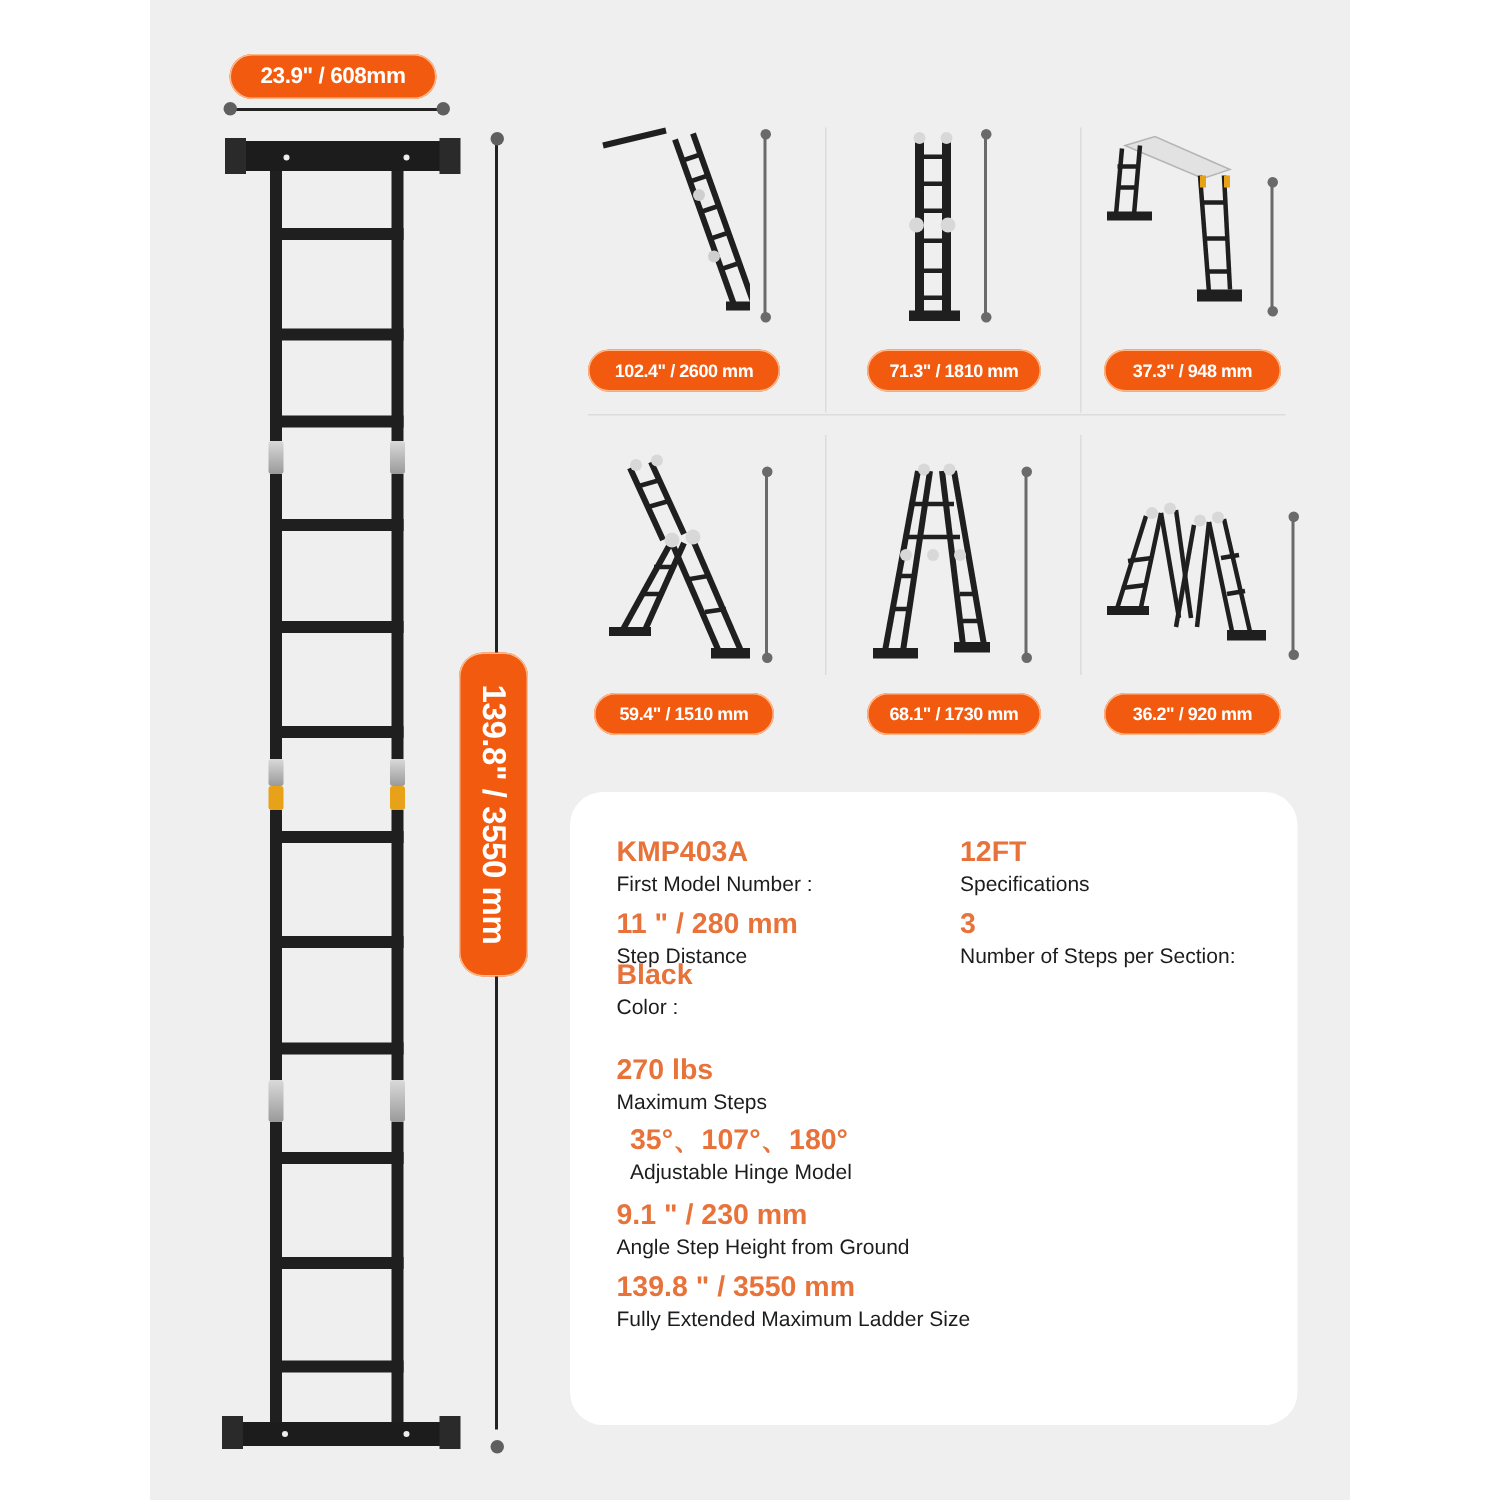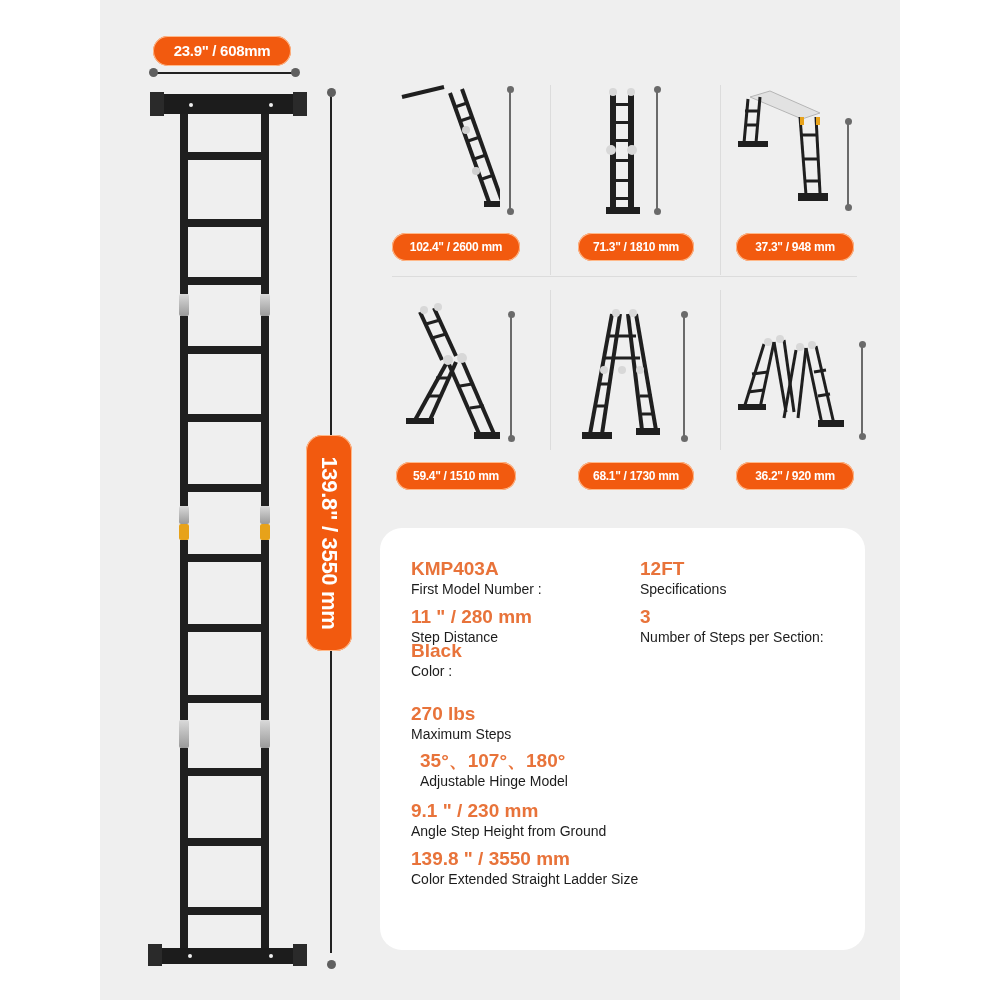--- a/index.html
+++ b/index.html
@@ -326,21 +326,21 @@
   <div class="spec" style="left:13px;top:222px;margin-left:27px;">
     <span class="v">35°、107°、180°</span>
     <span class="l">Adjustable Hinge Model</span>
   </div>
   <div class="spec" style="left:31px;top:272px;">
     <span class="v">9.1 " / 230 mm</span>
     <span class="l">Angle Step Height from Ground</span>
   </div>
   <div class="spec" style="left:31px;top:320px;">
     <span class="v">139.8 " / 3550 mm</span>
-    <span class="l">Color Extended Straight Ladder Size</span>
+    <span class="l">Fully Extended Maximum Ladder Size</span>
   </div>
 
   <div class="spec" style="left:260px;top:30px;">
     <span class="v">12FT</span>
     <span class="l">Specifications</span>
   </div>
   <div class="spec" style="left:260px;top:78px;">
     <span class="v">3</span>
     <span class="l">Number of Steps per Section:</span>
   </div>

